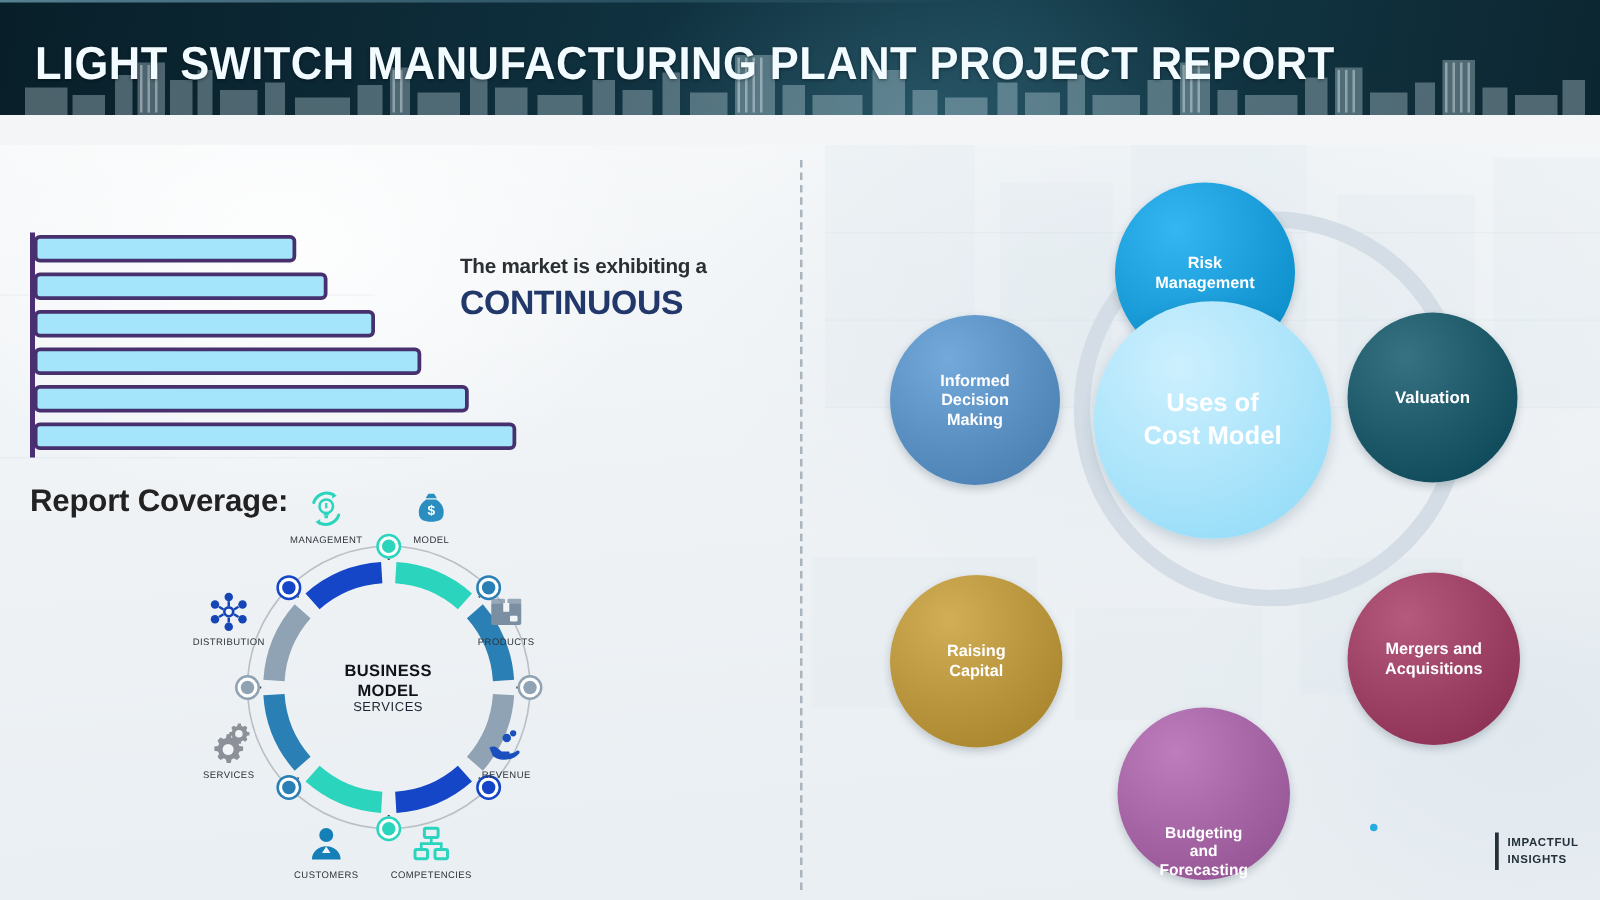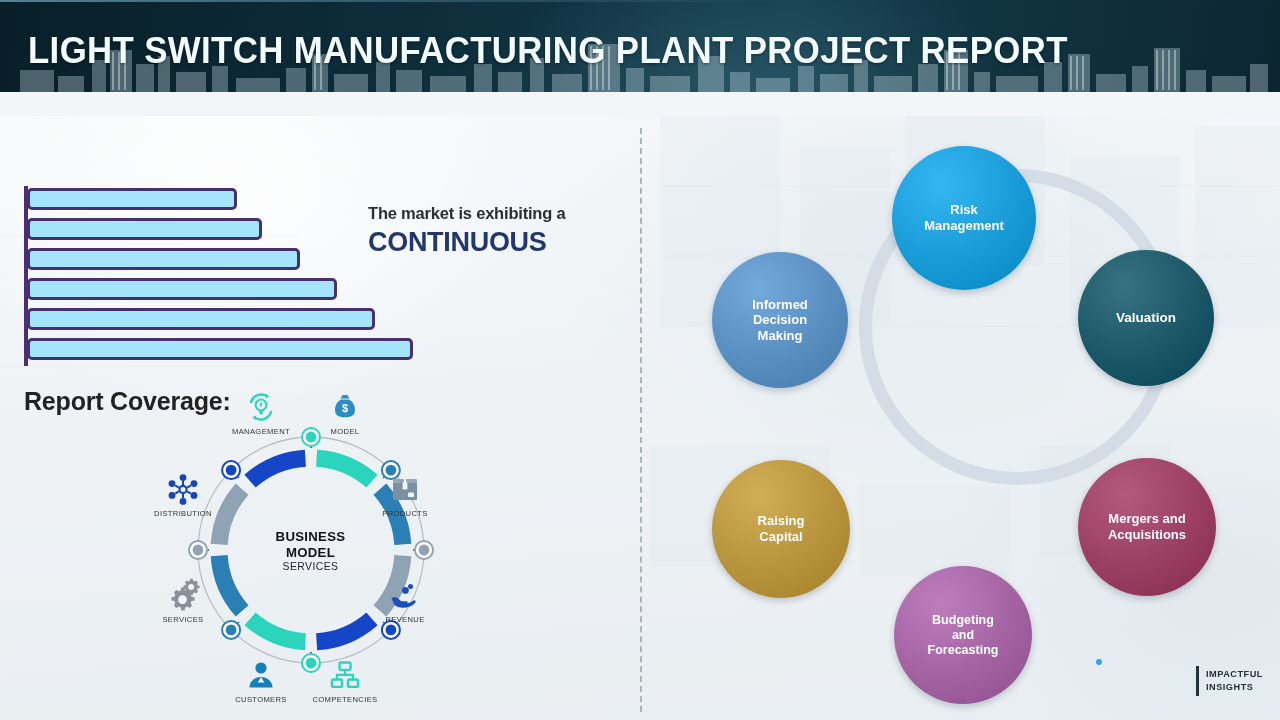--- a/index.html
+++ b/index.html
@@ -413,41 +413,47 @@
           <span>
             <div>Valuation</div>
           </span>
         </div>
         <div class="node" style="left: 418px; top: 330px; width: 138px; height: 138px; font-size: 13px; background: radial-gradient(circle at 34% 26%, rgb(181, 89, 125) 0%, rgb(155, 63, 99) 52%, rgb(133, 41, 77) 100%);">
           <span>
             <div>Mergers and</div>
             <div>Acquisitions</div>
           </span>
         </div>
-        <div class="node" style="left: 234px; top: 438px; width: 138px; height: 138px; font-size: 12.5px; background: radial-gradient(circle at 34% 26%, rgb(190, 125, 189) 0%, rgb(164, 99, 163) 52%, rgb(142, 77, 141) 100%);">
+        <div class="node" style="left: 234px; top: 438px; width: 138px; height: 138px; font-size: 12.5px; background: radial-gradient(circle at 34% 26%, rgb(190, 125, 189) 0%, rgb(164, 99, 163) 52%, rgb(142, 77, 141) 100%); align-items: flex-end;">
           <span>
             <div>Budgeting</div>
             <div>and</div>
             <div>Forecasting</div>
           </span>
         </div>
         <div class="node" style="left: 52px; top: 332px; width: 138px; height: 138px; font-size: 13px; background: radial-gradient(circle at 34% 26%, rgb(210, 175, 87) 0%, rgb(184, 149, 61) 52%, rgb(162, 127, 39) 100%);">
           <span>
             <div>Raising</div>
             <div>Capital</div>
           </span>
         </div>
         <div class="node" style="left: 52px; top: 124px; width: 136px; height: 136px; font-size: 13px; background: radial-gradient(circle at 34% 26%, rgb(116, 169, 220) 0%, rgb(90, 143, 194) 52%, rgb(68, 121, 172) 100%);">
           <span>
             <div>Informed</div>
             <div>Decision</div>
             <div>Making</div>
           </span>
         </div>
       </div>
+    <div class="center-node">
+      <div>
+        <div>Uses of</div>
+        <div>Cost Model</div>
+      </div>
+    </div>
   </div>
 
   <div class="logo">
     <div class="logo-dot"></div>
     <div class="logo-bar"></div>
     <div class="logo-sub">
       <div>IMPACTFUL</div>
       <div>INSIGHTS</div>
     </div>
   </div>

